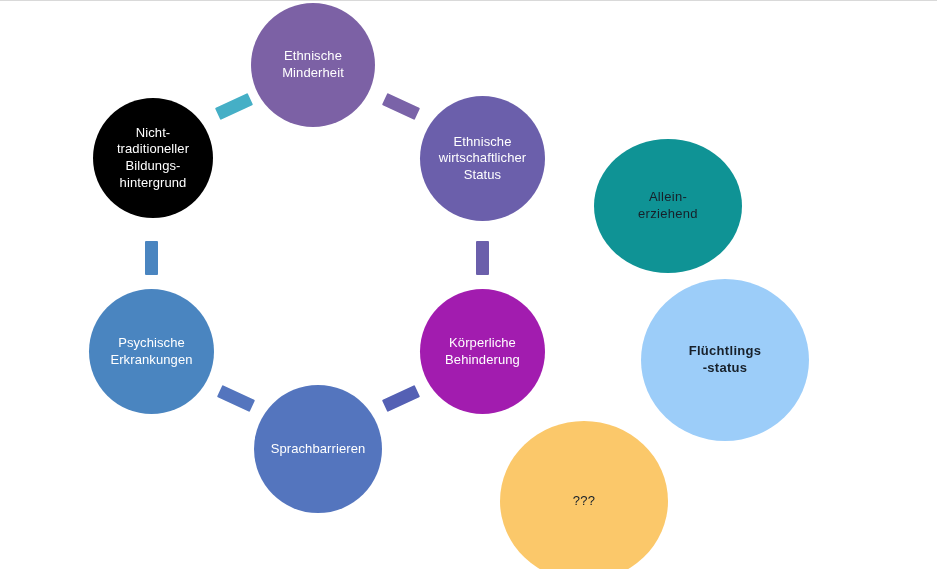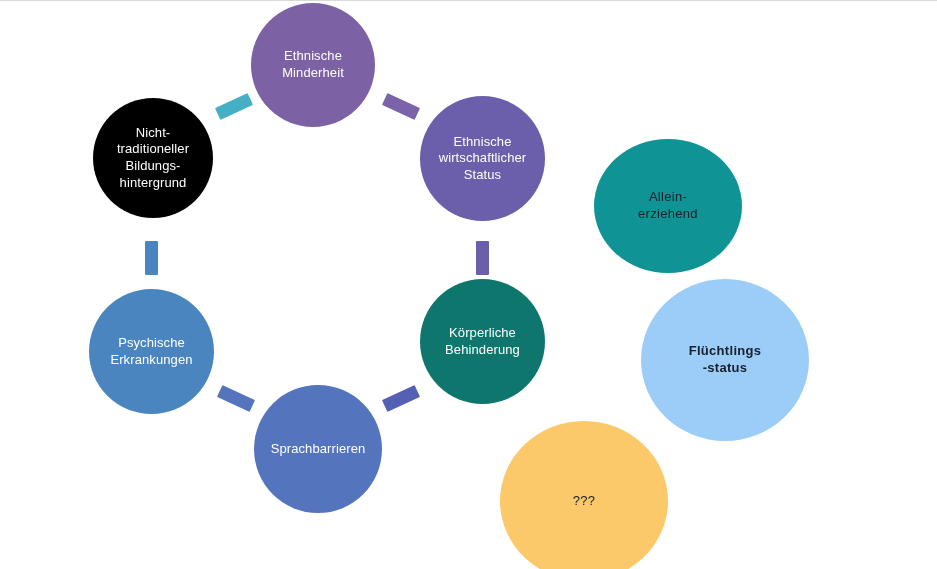--- a/index.html
+++ b/index.html
@@ -76,21 +76,21 @@
     <span class="label">Ethnische
 Minderheit</span>
   </div>
 
   <div class="node ring-node" style="left:420px; top:96px; width:125px; height:125px; background:#6B5FAB;">
     <span class="label">Ethnische
 wirtschaftlicher
 Status</span>
   </div>
 
-  <div class="node ring-node" style="left:420px; top:279px; width:125px; height:125px; background:#0f766e;">
+  <div class="node ring-node" style="left:420px; top:289px; width:125px; height:125px; background:#a21caf;">
     <span class="label">Körperliche
 Behinderung</span>
   </div>
 
   <div class="node ring-node" style="left:254px; top:385px; width:128px; height:128px; background:#5475BE;">
     <span class="label">Sprachbarrieren</span>
   </div>
 
   <div class="node ring-node" style="left:89px; top:289px; width:125px; height:125px; background:#4A85C0;">
     <span class="label">Psychische

